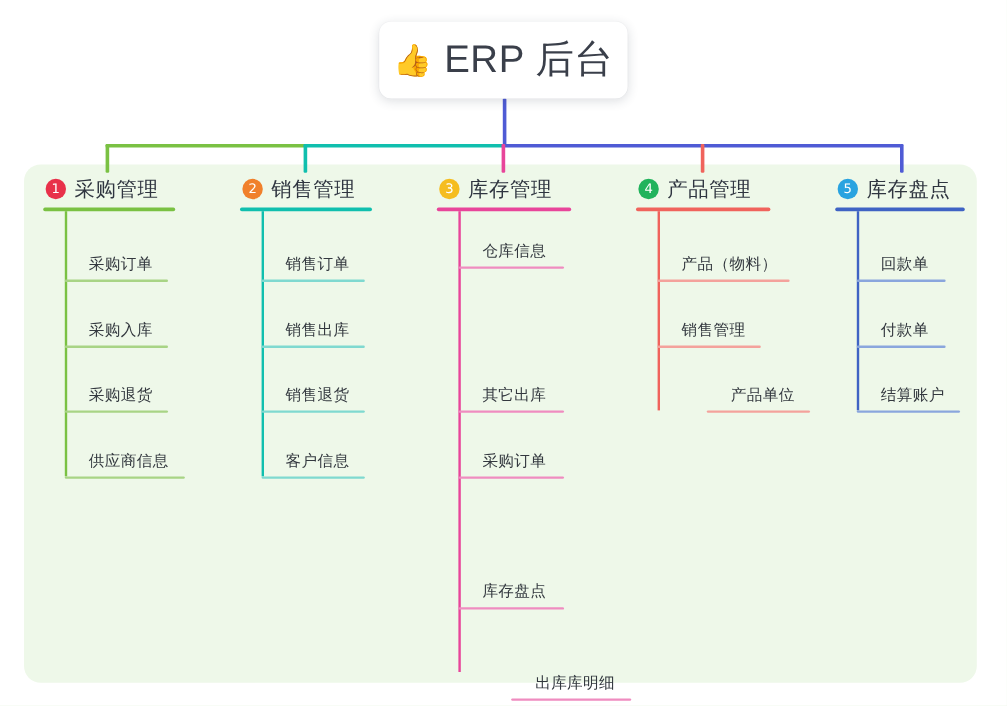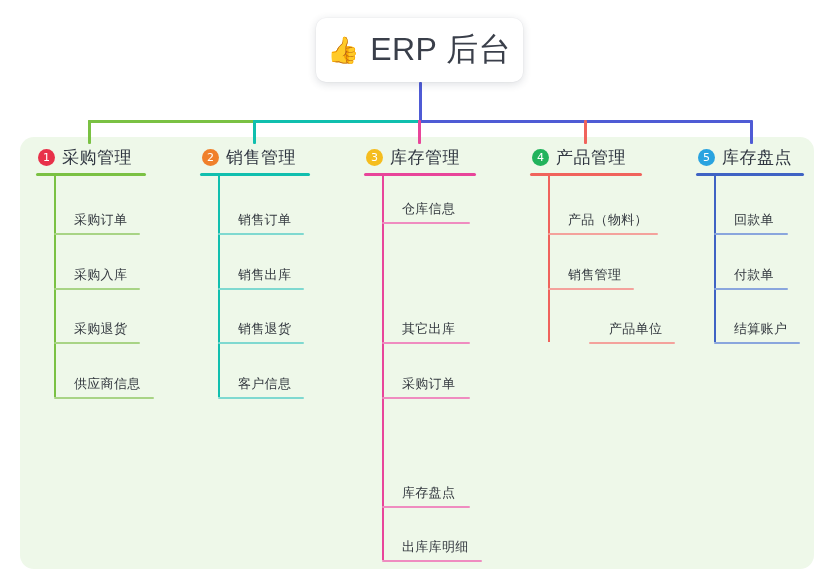--- a/index.html
+++ b/index.html
@@ -147,21 +147,21 @@
           <div class="item-rule" style="width: 88px; background: rgb(239, 140, 192);"></div>
         </div>
         <div class="item" style="top: 231.5px; width: 88px; height: 24px;">
           <span class="item-label">采购订单</span>
           <div class="item-rule" style="width: 88px; background: rgb(239, 140, 192);"></div>
         </div>
         <div class="item" style="top: 340.5px; width: 88px; height: 24px;">
           <span class="item-label">库存盘点</span>
           <div class="item-rule" style="width: 88px; background: rgb(239, 140, 192);"></div>
         </div>
-        <div class="item" style="top: 395px; width: 100px; height: 24px;">
+        <div class="item" style="top: 417px; width: 100px; height: 24px; margin-left: 44px;">
           <span class="item-label">出库库明细</span>
           <div class="item-rule" style="width: 100px; background: rgb(239, 140, 192);"></div>
         </div>
       </div>
       <div class="col" style="left: 530px; width: 150px;">
         <div class="col-head">
           <span class="badge" style="background: rgb(33, 179, 92);">4</span>
           <span class="head-label">产品管理</span>
         </div>
         <div class="head-rule" style="width: 112px; background: rgb(240, 99, 92);"></div>

